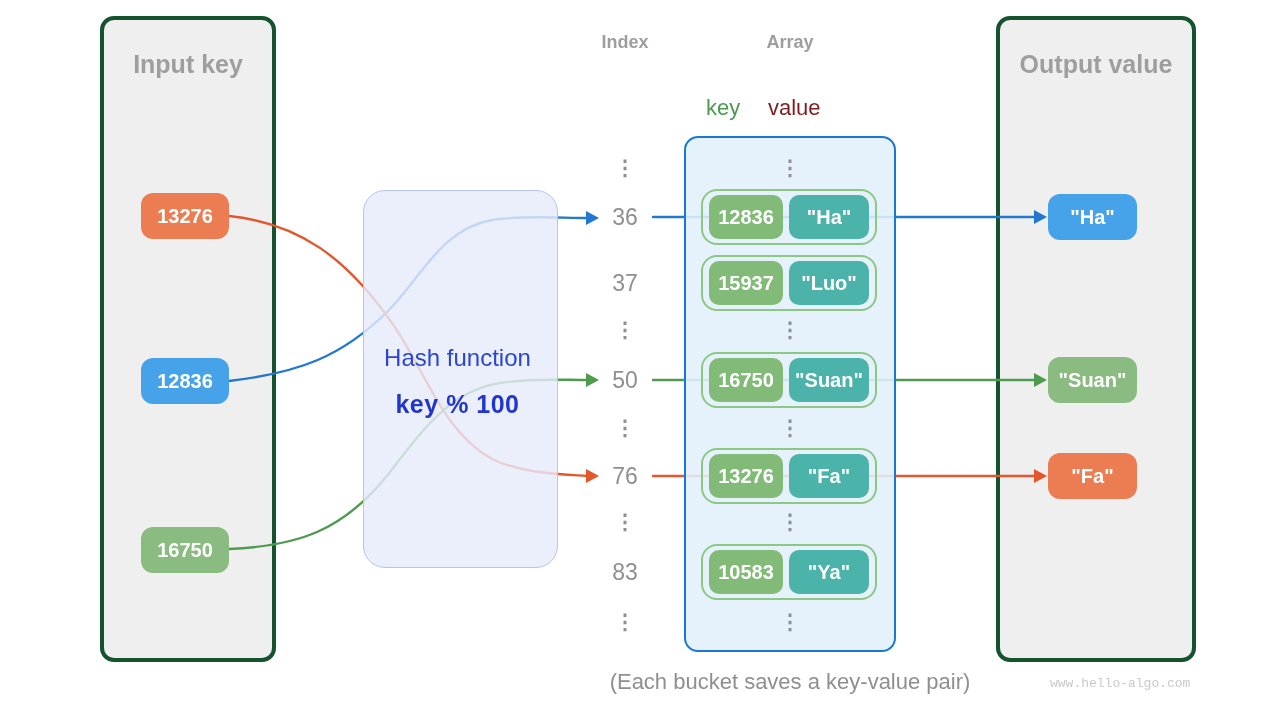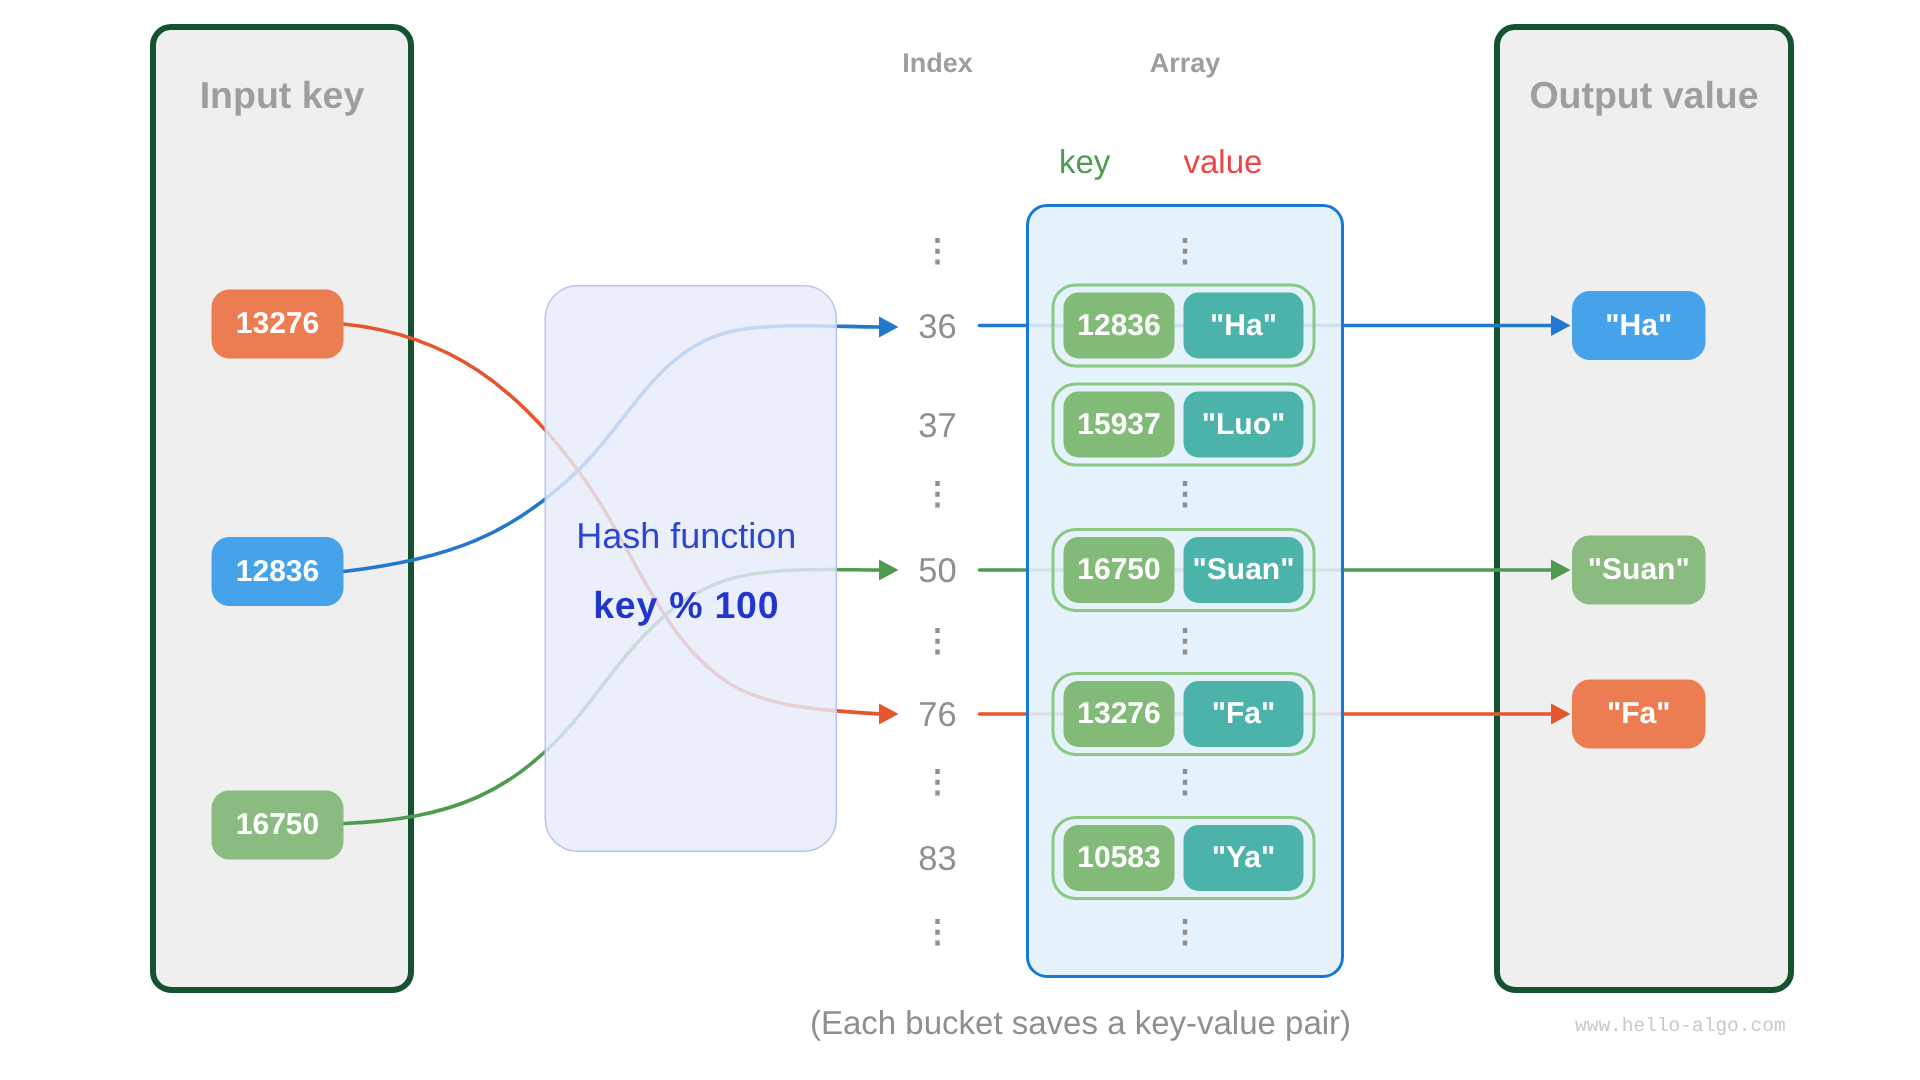--- a/index.html
+++ b/index.html
@@ -60,23 +60,23 @@
     font-size:21px;font-weight:bold;color:#8F8F8F;z-index:5;
   }
   .dots-idx{left:585px;}
   .dots-arr{left:750px;}
   .col-header{
     position:absolute;top:32px;font-size:18px;font-weight:bold;color:#9E9E9E;
     text-align:center;z-index:5;
   }
   .sub-header{position:absolute;top:95px;font-size:22px;text-align:left;z-index:5;}
   .key-header{left:706px;width:80px;color:#4C9B4F;}
-  .value-header{left:789px;width:80px;color:#ef4444;}
+  .value-header{left:768px;width:80px;color:#7f1d1d;}
   .caption{
-    position:absolute;left:540px;top:669px;width:500px;text-align:left;
+    position:absolute;left:540px;top:669px;width:500px;text-align:center;
     font-size:22px;color:#8F8F8F;z-index:5;
   }
   .watermark{
     position:absolute;left:1050px;top:676px;width:190px;text-align:left;
     font-family:Liberation Mono, monospace;font-size:13px;color:#C9C9C9;z-index:5;
   }
 </style>
 </head>
 <body>
 

